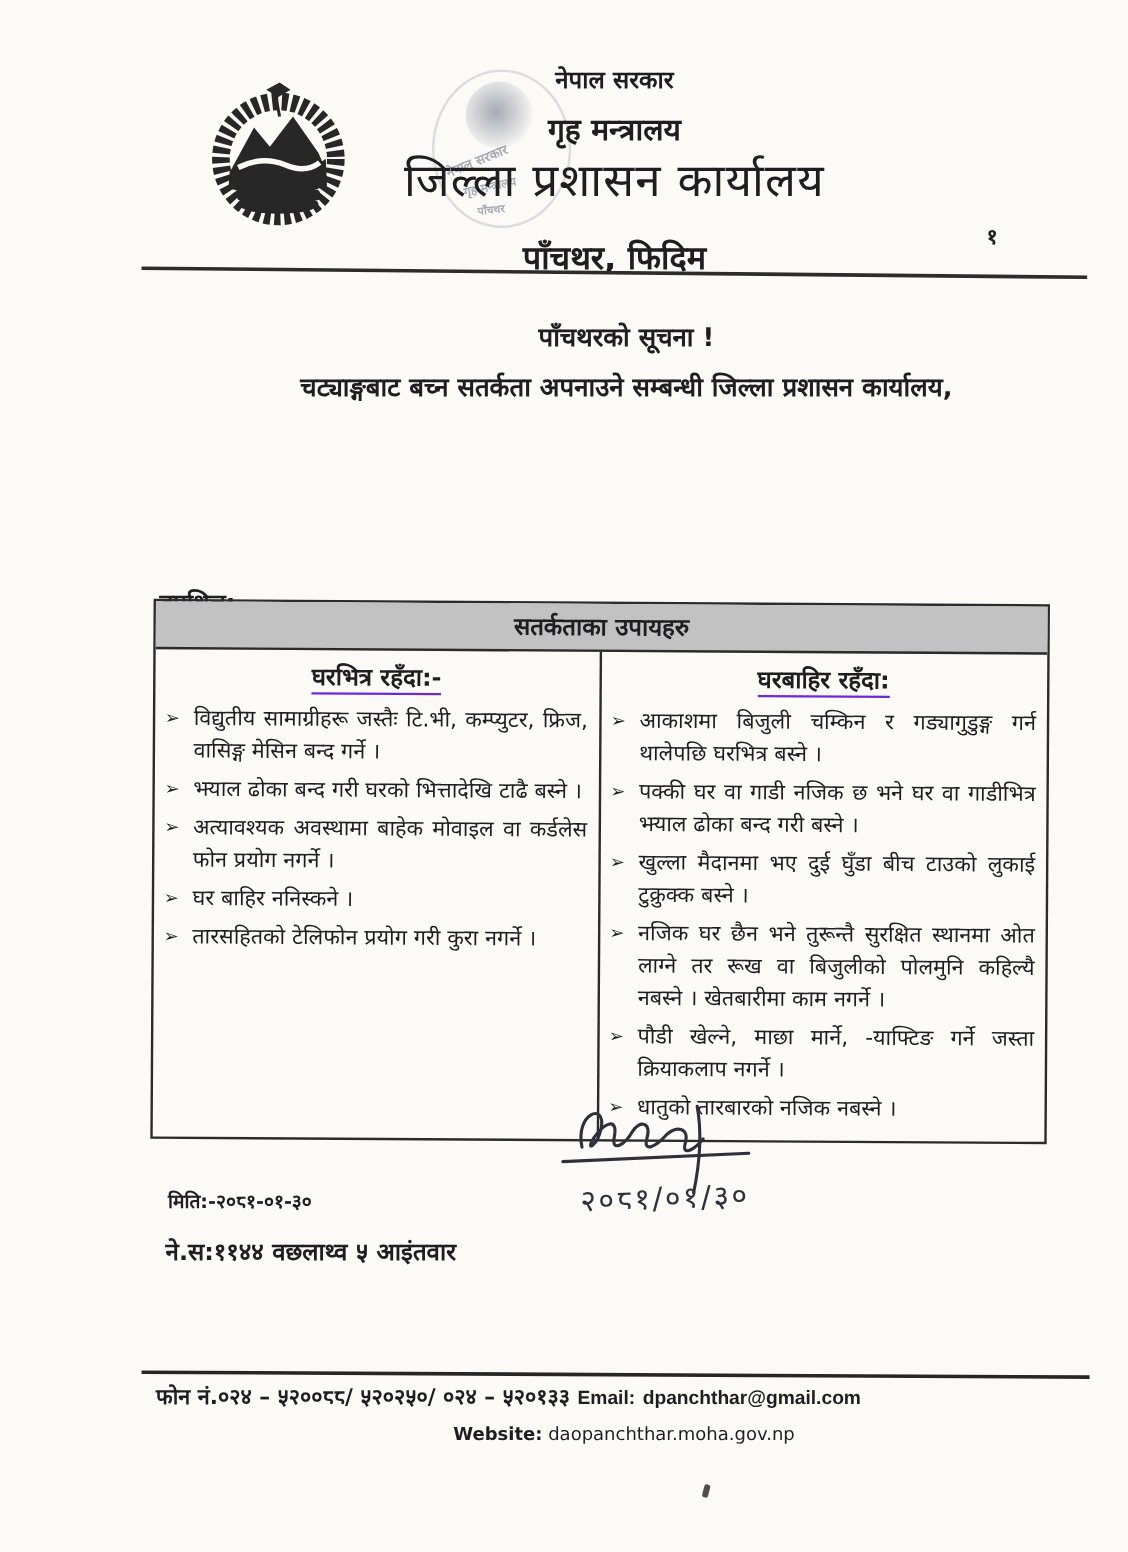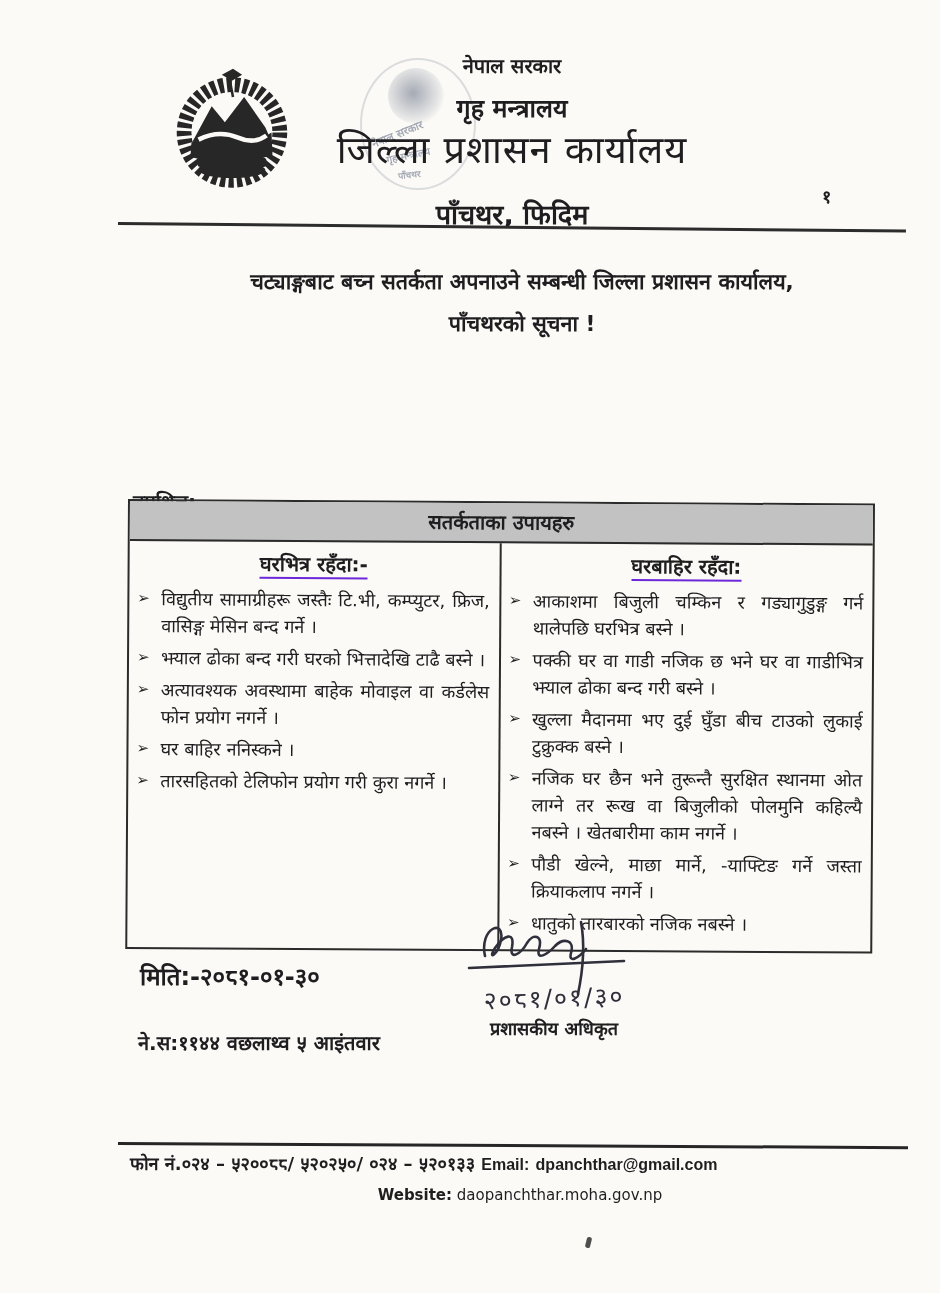--- a/index.html
+++ b/index.html
@@ -59,21 +59,21 @@
   .tbl li { display:flex; gap:5px; font-size:18px; line-height:1.5; margin-bottom:5px; }
   .bullet { flex:0 0 19px; font-size:15px; padding-top:2px; }
   .item-text { flex:1; text-align:justify; }
   
   .sig-block { position:absolute; left:426px; top:914px; width:256px; text-align:center; }
   .sig-svg { display:block; margin:0 auto; }
   .sig-date { font-size:25px; color:#30303c; transform:rotate(-2deg);
               margin-top:-16px; letter-spacing:2px; }
   .sig-name { font-size:17px; margin-top:-2px; }
   .sig-role { font-size:18px; font-weight:700; margin-top:2px; }
-  .date-line { position:absolute; left:140px; top:959px;  font-size:24px; font-weight:700; }
+  .date-line { position:absolute; left:140px; top:990px;  font-size:16px; font-weight:700; }
   .ns-line   { position:absolute; left:138px; top:1029px; font-size:20px; font-weight:700; }
   
   .footer-rule { position:absolute; left:118px; top:1142px; width:790px; height:3px;
                  background:#262626; transform:rotate(0.3deg); transform-origin:left center; }
   .contact-line { position:absolute; left:130px; top:1151px; width:740px;
                   font-size:18px; font-weight:700; white-space:nowrap; }
   .em-serif { font-family:Liberation Sans, sans-serif; font-size:16px; font-weight:700; }
   .website-line { position:absolute; left:130px; top:1186px; width:780px; text-align:center;
                   font-size:15px; }
   .website-line .wl { font-weight:700; }
@@ -107,22 +107,22 @@
   </div>
 
   <div class="hline gov-name">नेपाल सरकार</div>
   <div class="hline ministry">गृह मन्त्रालय</div>
   <div class="hline office-name">जिल्ला प्रशासन कार्यालय</div>
   <div class="hline location">पाँचथर, फिदिम</div>
   <div class="page-num">१</div>
   <div class="head-rule"></div>
 
   <div class="notice-title">
+    <div>पाँचथरको सूचना !</div>
     <div>चट्याङ्गबाट बच्न सतर्कता अपनाउने सम्बन्धी जिल्ला प्रशासन कार्यालय,</div>
-    <div>पाँचथरको सूचना !</div>
   </div>
 
 
   <div class="details-label">तपशिल:</div>
 
   <div class="tbl">
     <div class="tbl-title">सतर्कताका उपायहरु</div>
     <div class="tbl-cols">
       <div class="col col-left">
         <div class="col-head">
@@ -187,21 +187,20 @@
 
   <div class="sig-block">
     <svg class="sig-svg" width="190" height="82" viewBox="0 0 190 82" aria-hidden="true">
       <g fill="none" stroke="#30303c" stroke-width="2.6" stroke-linecap="round">
         <path d="M26 42 C20 14 46 4 42 26 C39 41 28 47 36 34 C45 21 56 17 53 33 C50 47 62 40 68 29 C74 19 84 21 80 35 C77 47 88 41 96 32 C104 24 116 25 112 39 C109 50 120 44 127 35"></path>
         <path d="M10 54 L165 47"></path>
         <path d="M122 8 C126 30 124 56 119 80"></path>
       </g>
     </svg>
     <div class="sig-date">२०८१/०१/३०</div>
-    <div class="sig-role">प्रशासकीय अधिकृत</div>
   </div>
 
   <div class="date-line">मिति:-२०८१-०१-३०</div>
   <div class="ns-line">ने.स:११४४ वछलाथ्व ५ आइंतवार</div>
 
   <div class="footer-rule"></div>
   <div class="contact-line">
     <span>फोन नं.</span><span>०२४ – ५२००८८/ ५२०२५०/  ०२४ – ५२०१३३</span>
     <span class="em-serif">Email:</span>
     <span class="em-serif">dpanchthar@gmail.com</span>

